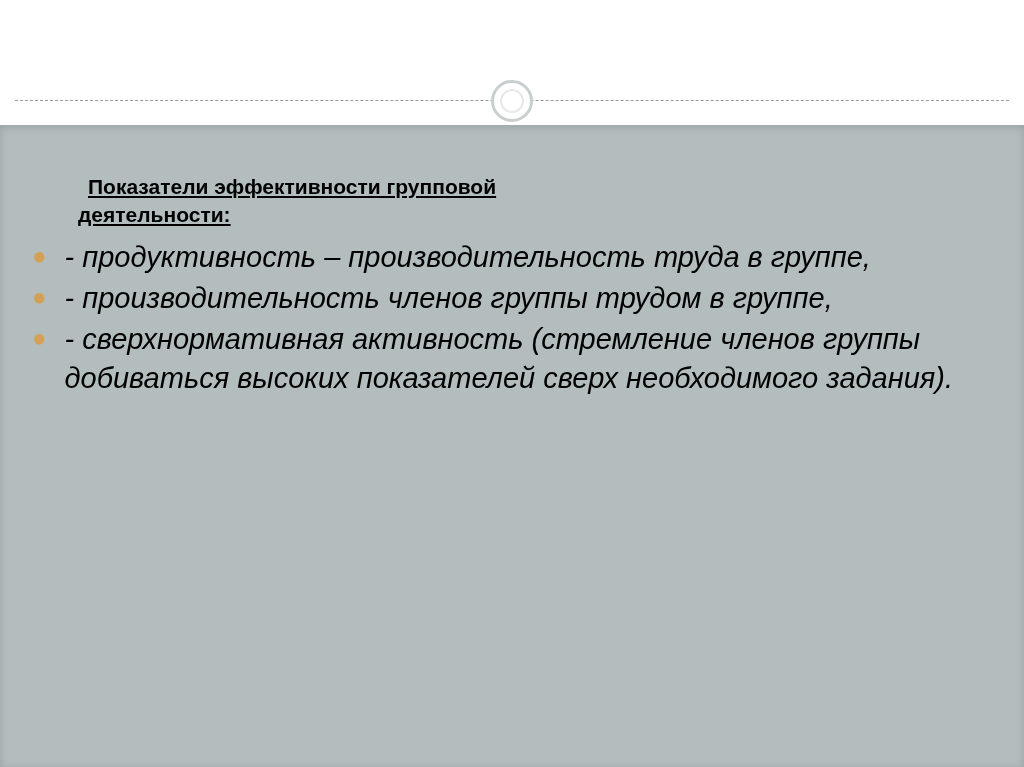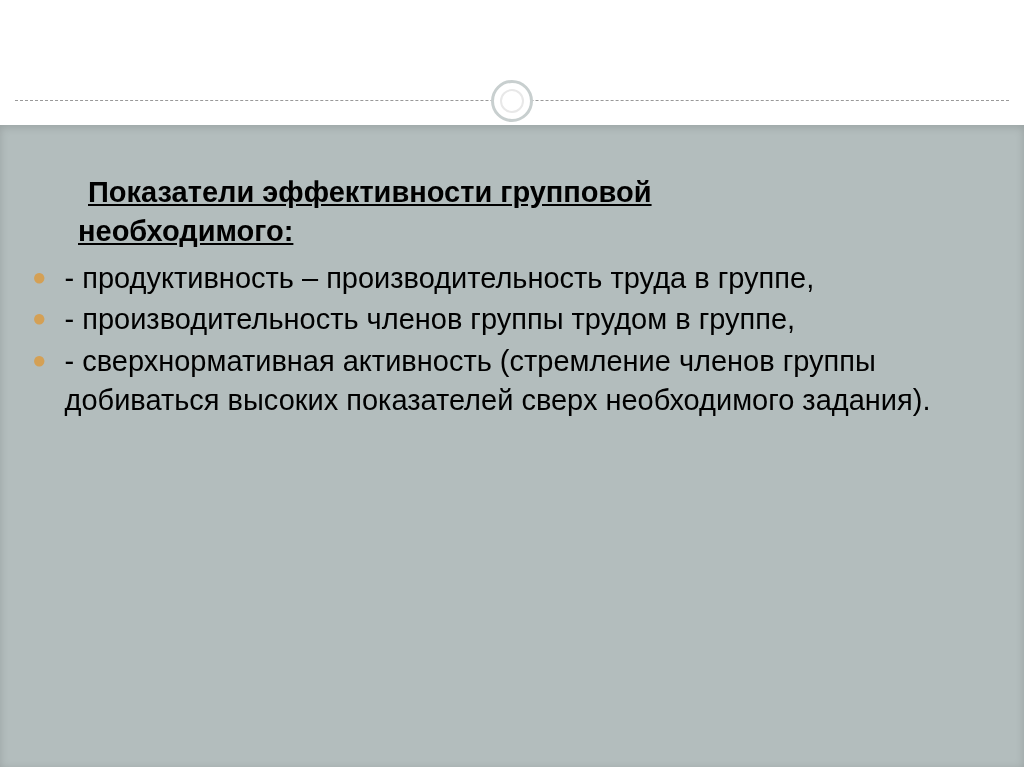--- a/index.html
+++ b/index.html
@@ -60,21 +60,21 @@
       width: 100%;
       height: 642px;
       background: #b3bdbd;
       box-shadow: inset 0 2px 8px rgba(0,0,0,0.15);
       padding: 48px 28px 28px 28px;
       position: absolute;
       top: 125px;
     }
     
     .title {
-      font-size: 29px;
+      font-size: 21px;
       font-weight: bold;
       text-decoration: underline;
       color: #000;
       line-height: 1.35;
       margin-bottom: 8px;
       padding-left: 50px;
       text-indent: -50px;
     }
     
     .bullet-item {
@@ -89,36 +89,37 @@
       color: #d4a055;
       font-size: 24px;
       margin-right: 18px;
       margin-left: 4px;
       line-height: 1.5;
       flex-shrink: 0;
     }
     
     .bullet-text {
       flex: 1;
+      font-style: italic;
     }
   </style>
 </head>
 <body>
 
 <div class="header-area">
   <div class="dashed-line"></div>
   <div class="circle-decoration">
     <div class="circle-inner"></div>
   </div>
 </div>
 
 <div class="content-area">
   <div class="title">
     <span style="padding-left: 60px;">Показатели эффективности групповой</span><br>
-    <span>необходимого:</span>
+    <span>деятельности:</span>
   </div>
 
   <div class="bullet-item">
     <span class="bullet">●</span>
     <span class="bullet-text">- продуктивность – производительность труда в группе,</span>
   </div>
 
   <div class="bullet-item">
     <span class="bullet">●</span>
     <span class="bullet-text">- производительность членов группы трудом в группе,</span>

